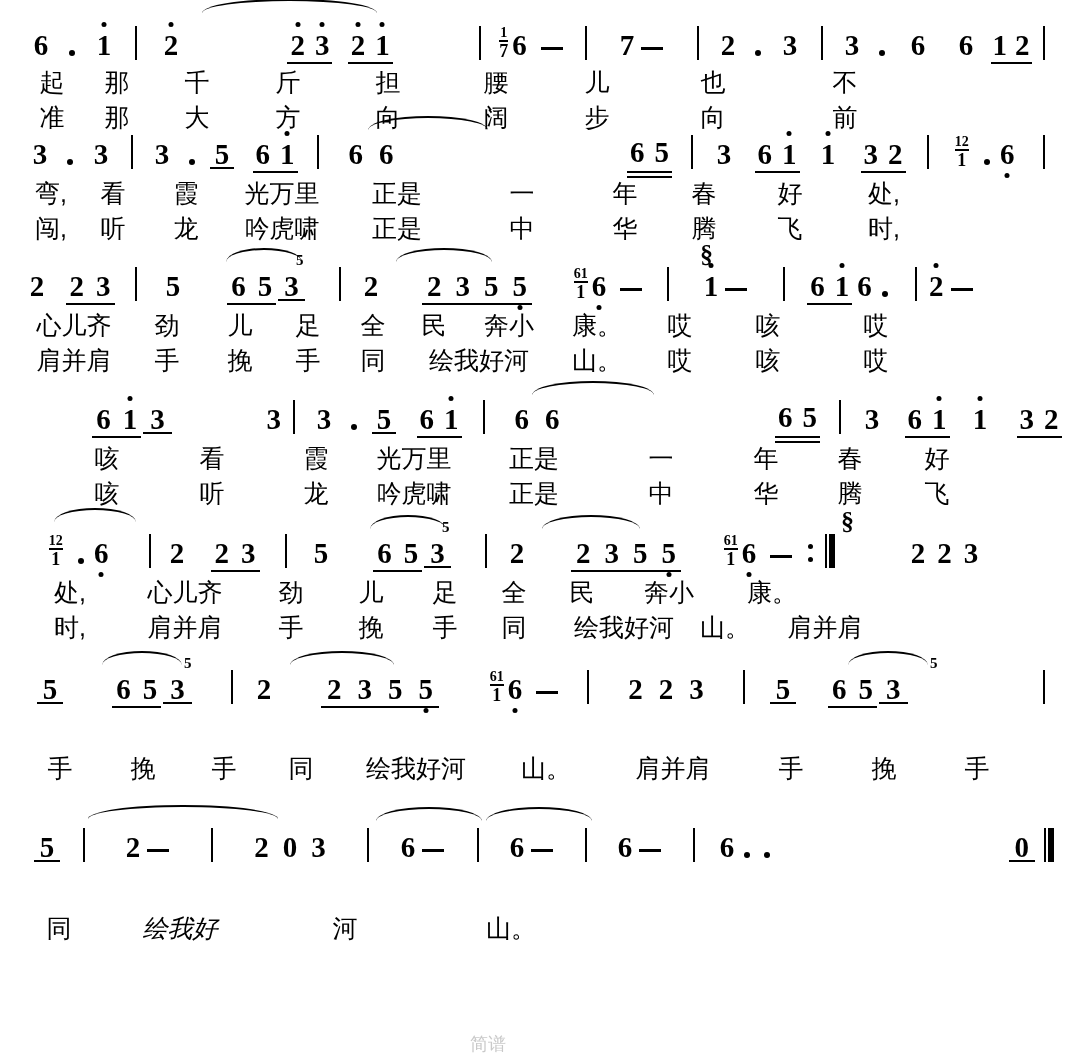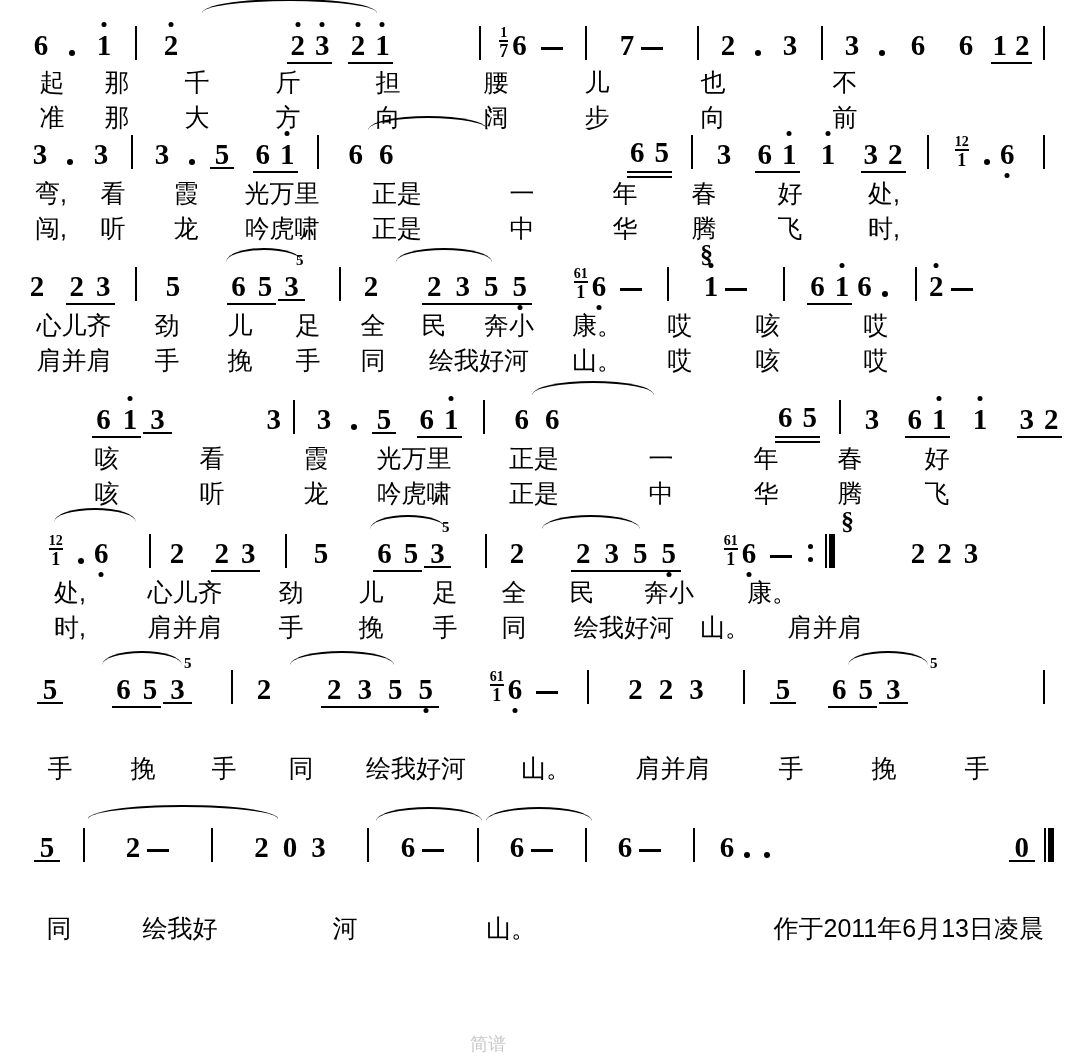--- a/index.html
+++ b/index.html
@@ -587,21 +587,20 @@
       <span class="bar"></span>
       <span class="cell" style="width:88px;"><span class="n">6</span><span class="dashline"></span></span>
       <span class="bar"></span>
       <span class="cell" style="width:86px;"><span class="n">6</span><span class="dot-sep"></span><span class="dot-sep"></span></span>
       <span class="cell grow" style="text-align:right;"><span class="n u1" style="padding:0 6px;">0</span></span>
       <span class="barfinal"></span>
       <span class="barfinal2"></span>
     </div>
     <div class="lyricline" style="padding-top:48px;">
       <span class="lyr" style="width:78px;">同</span>
-      <span class="lyr" style="width:164px;">绘我好</span>
+      <span class="lyr" style="width:164px;font-style:italic;">绘我好</span>
       <span class="lyr" style="width:166px;">河</span>
       <span class="lyr" style="width:166px;">山。</span>
-      <span class="lyr grow" style="text-align:right; padding-right:10px;">作于2011年6月13日凌晨</span>
     </div>
   </div>
 
   <div class="faint">简谱</div>
 </div>
 
 </body></html>

